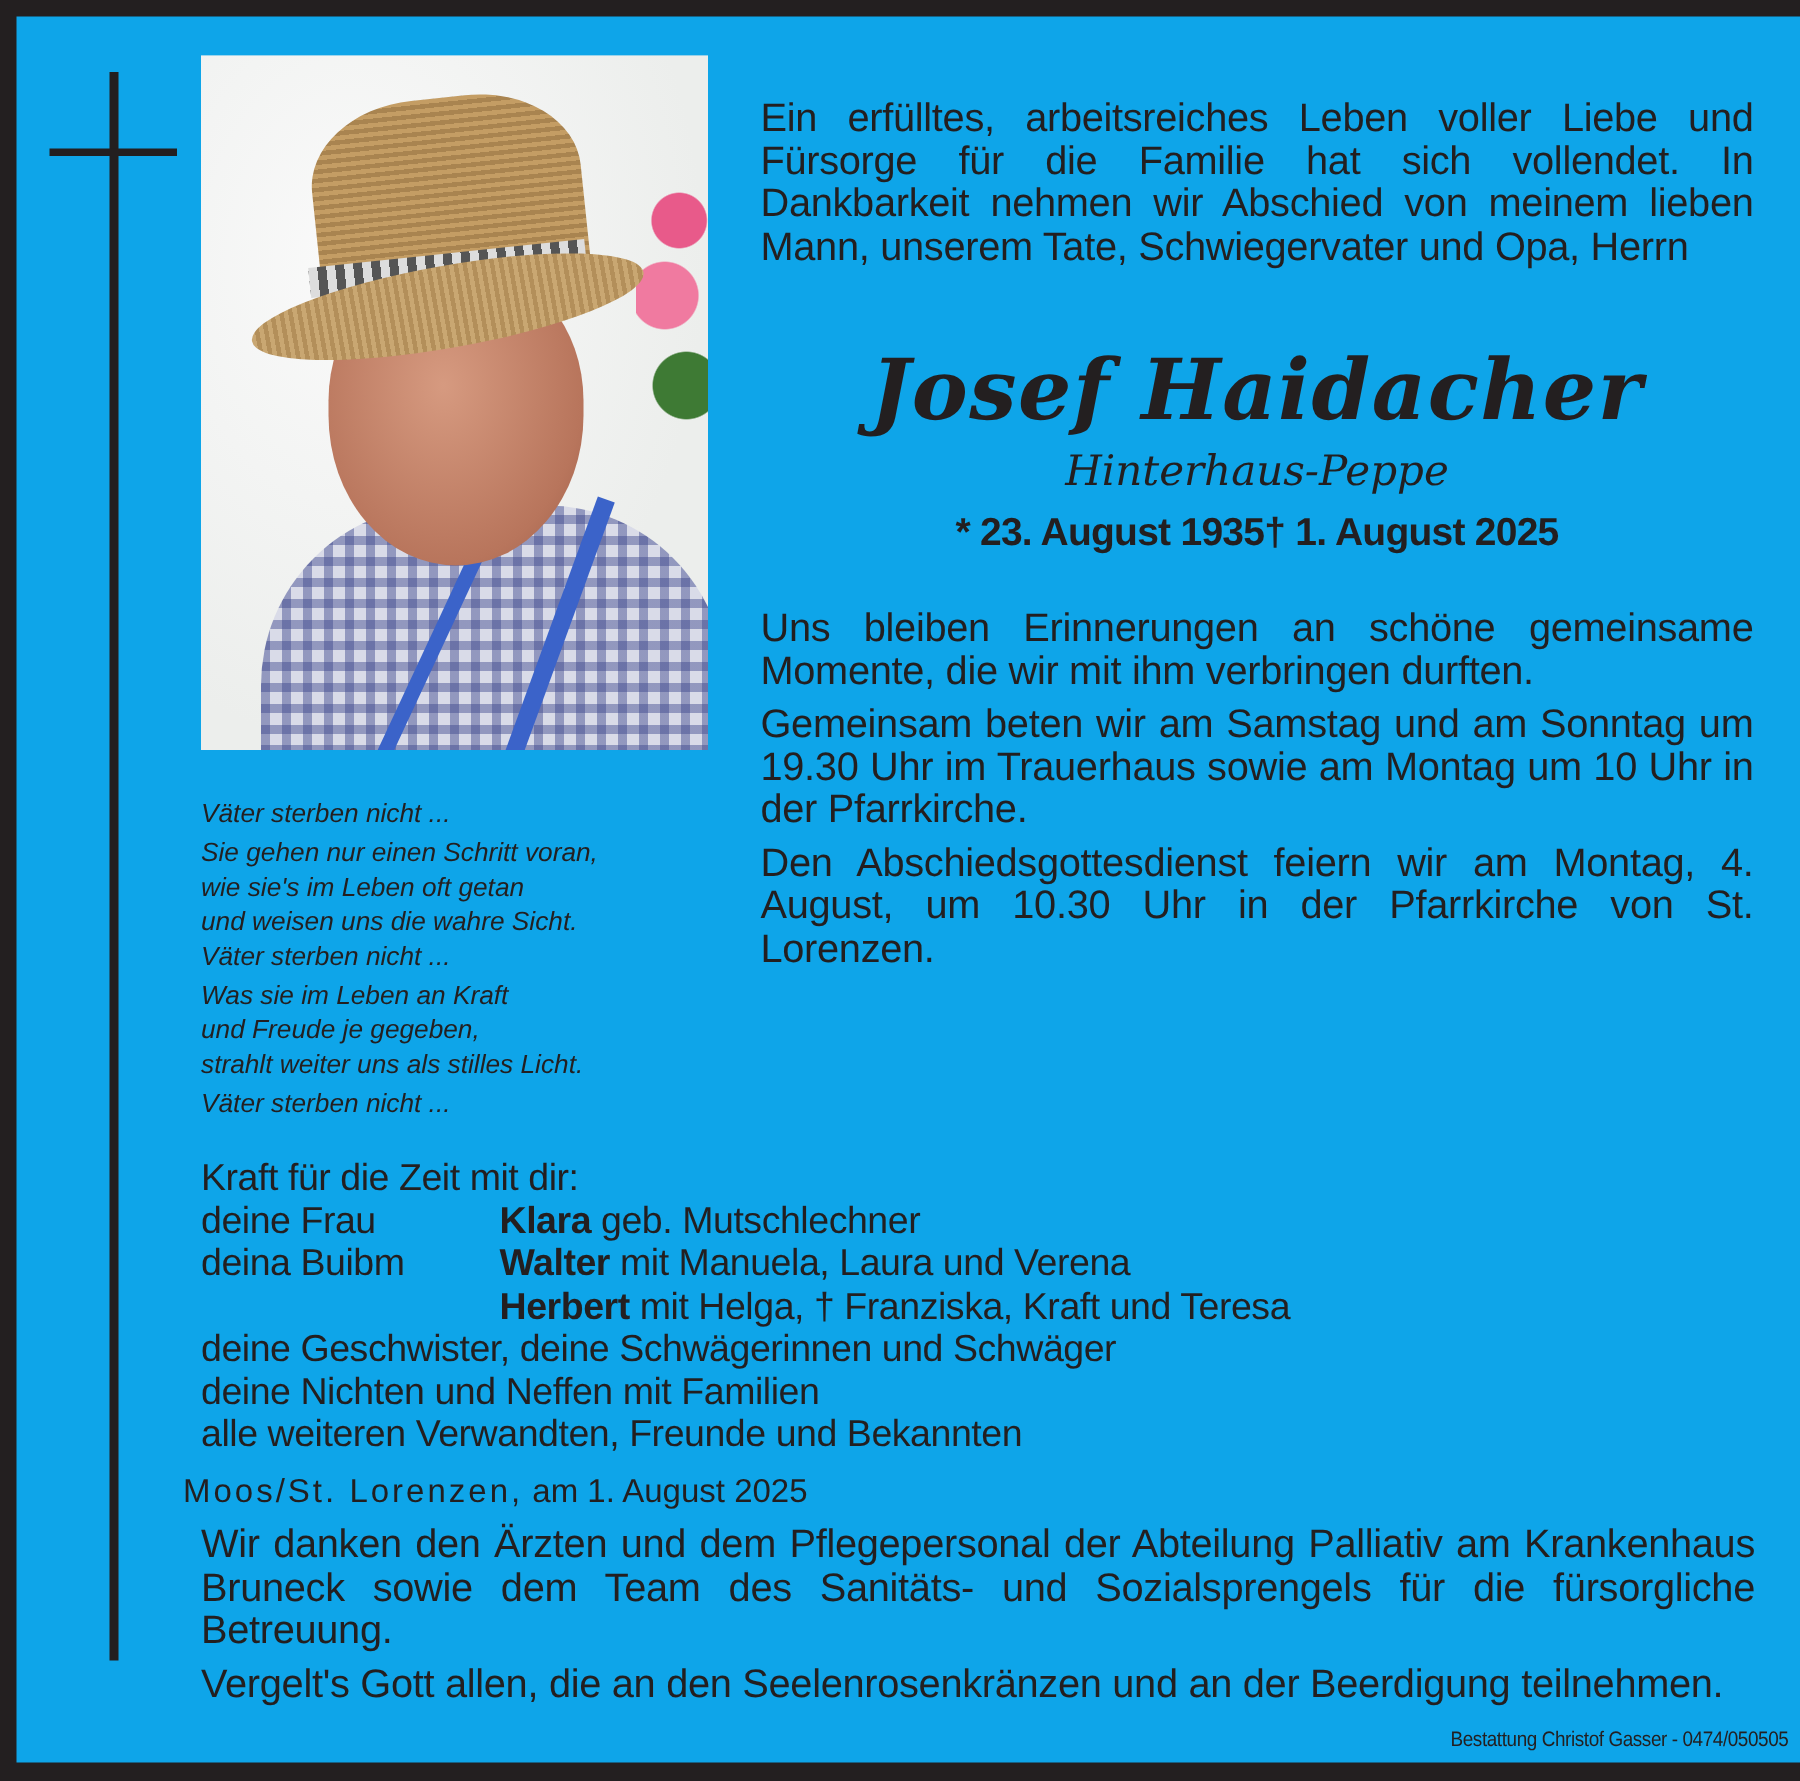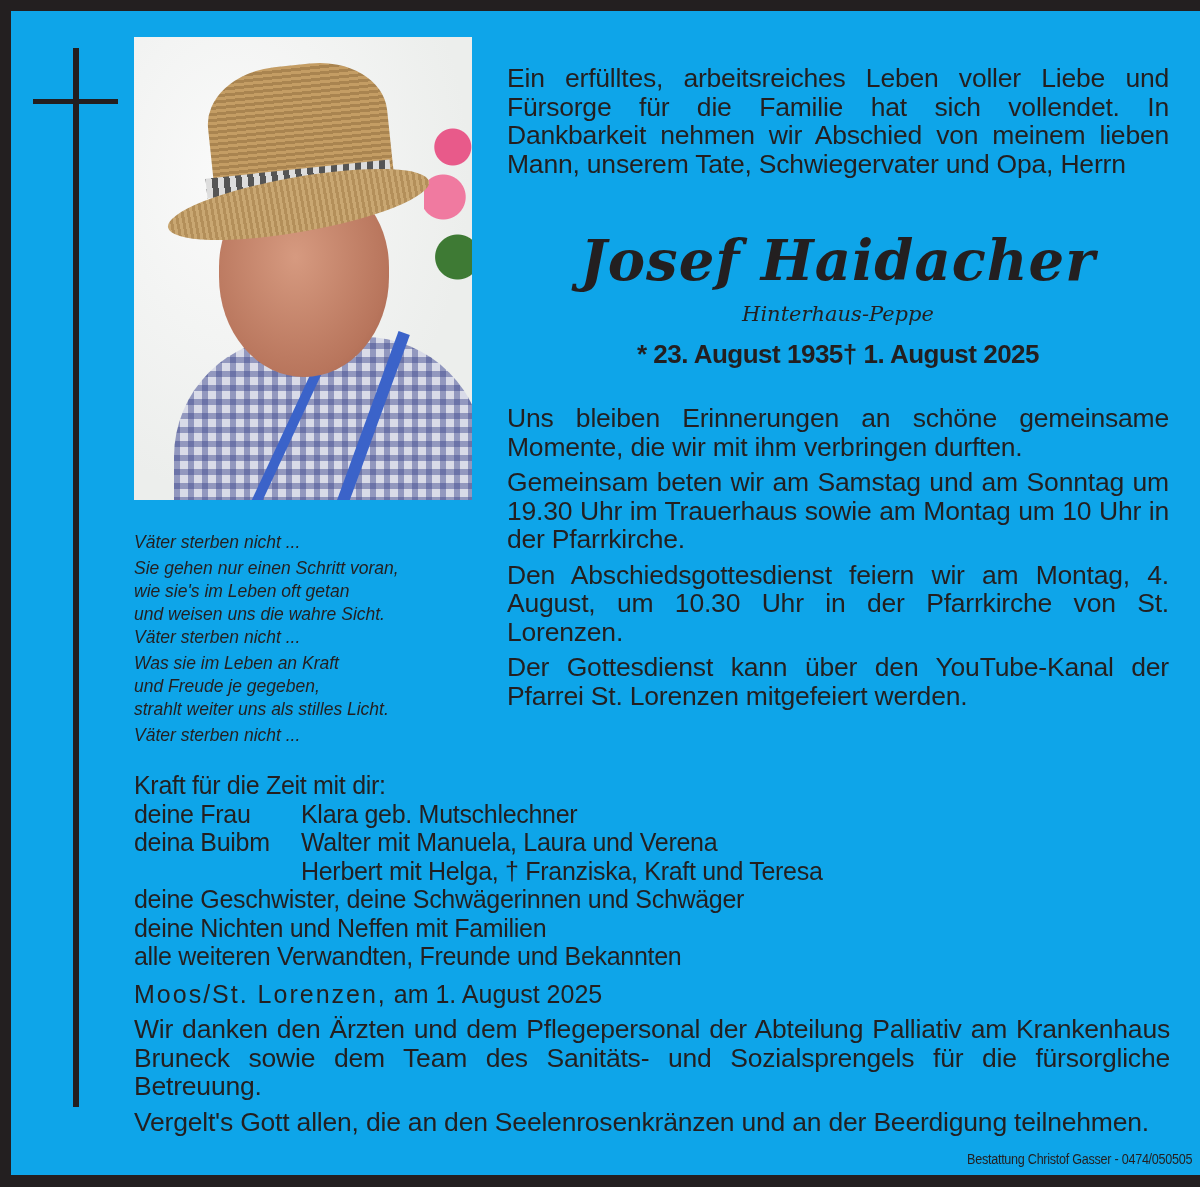--- a/index.html
+++ b/index.html
@@ -49,21 +49,21 @@
     position: absolute; left: 496px; top: 53px; width: 662px;
     font-size: 26.5px; line-height: 28.5px; text-align: justify; letter-spacing: -0.2px;
   }
   .name {
     position: absolute; left: 496px; top: 214px; width: 662px; text-align: center;
     font-family: "DejaVu Serif", serif; font-style: italic; font-weight: bold;
     font-size: 56px; line-height: 70px; letter-spacing: 1px;
   }
   .nickname {
     position: absolute; left: 496px; top: 290px; width: 662px; text-align: center;
-    font-family: "DejaVu Serif", serif; font-style: italic; font-size: 21px; line-height: 26px;
+    font-family: "DejaVu Serif", serif; font-style: italic; font-size: 28px; line-height: 26px;
   }
   .dates {
     position: absolute; left: 496px; top: 328px; width: 662px; text-align: center;
     font-size: 26px; font-weight: bold; line-height: 30px; letter-spacing: -0.5px;
   }
   .dates span + span { }
 
   .body-block {
     position: absolute; left: 496px; top: 393px; width: 662px;
     font-size: 26.5px; line-height: 28.5px; text-align: justify; letter-spacing: -0.2px;
@@ -75,24 +75,24 @@
     font-style: italic; font-size: 17.5px; line-height: 23px;
   }
   .poem p { margin: 0 0 3px 0; }
 
   .family {
     position: absolute; left: 123px; top: 760px; width: 1040px;
     font-size: 25px; line-height: 28.5px; letter-spacing: -0.3px;
   }
   .family .row { white-space: nowrap; }
   .family .rel { display: inline-block; width: 167px; }
-  .family b { font-weight: normal; }
+  .family b { font-weight: bold; margin-left: 32px; }
   .place {
-    position: absolute; left: 123px; top: 968px; width: 1040px;
-    font-size: 25px; line-height: 30px; letter-spacing: 0;
+    position: absolute; left: 111px; top: 968px; width: 1040px;
+    font-size: 22px; line-height: 30px; letter-spacing: 0;
   }
   .place .spaced { letter-spacing: 2px; }
 
   .thanks {
     position: absolute; left: 123px; top: 1004px; width: 1036px;
     font-size: 26.5px; line-height: 28.5px; text-align: justify; letter-spacing: -0.2px;
   }
   .thanks p { margin: 0 0 7px 0; }
 
   .footer {
@@ -125,21 +125,20 @@
   <div class="name">Josef Haidacher</div>
   <div class="nickname">Hinterhaus-Peppe</div>
   <div class="dates">
     <span>* 23. August 1935</span><span>† 1. August 2025</span>
   </div>
 
   <div class="body-block">
     <p>Uns bleiben Erinnerungen an schöne gemeinsame Momente, die wir mit ihm verbringen durften.</p>
     <p>Gemeinsam beten wir am Samstag und am Sonntag um 19.30 Uhr im Trauerhaus sowie am Montag um 10 Uhr in der Pfarrkirche.</p>
     <p>Den Abschiedsgottesdienst feiern wir am Montag, 4. August, um 10.30 Uhr in der Pfarrkirche von St. Lorenzen.</p>
-    <p>Der Gottesdienst kann über den YouTube-Kanal der Pfarrei St. Lorenzen mitgefeiert werden.</p>
   </div>
 
   <div class="poem">
     <p>
       <span>Väter sterben nicht ...</span>
     </p>
     <p>
       <span>Sie gehen nur einen Schritt voran,</span><br>
       <span>wie sie's im Leben oft getan</span><br>
       <span>und weisen uns die wahre Sicht.</span><br>

